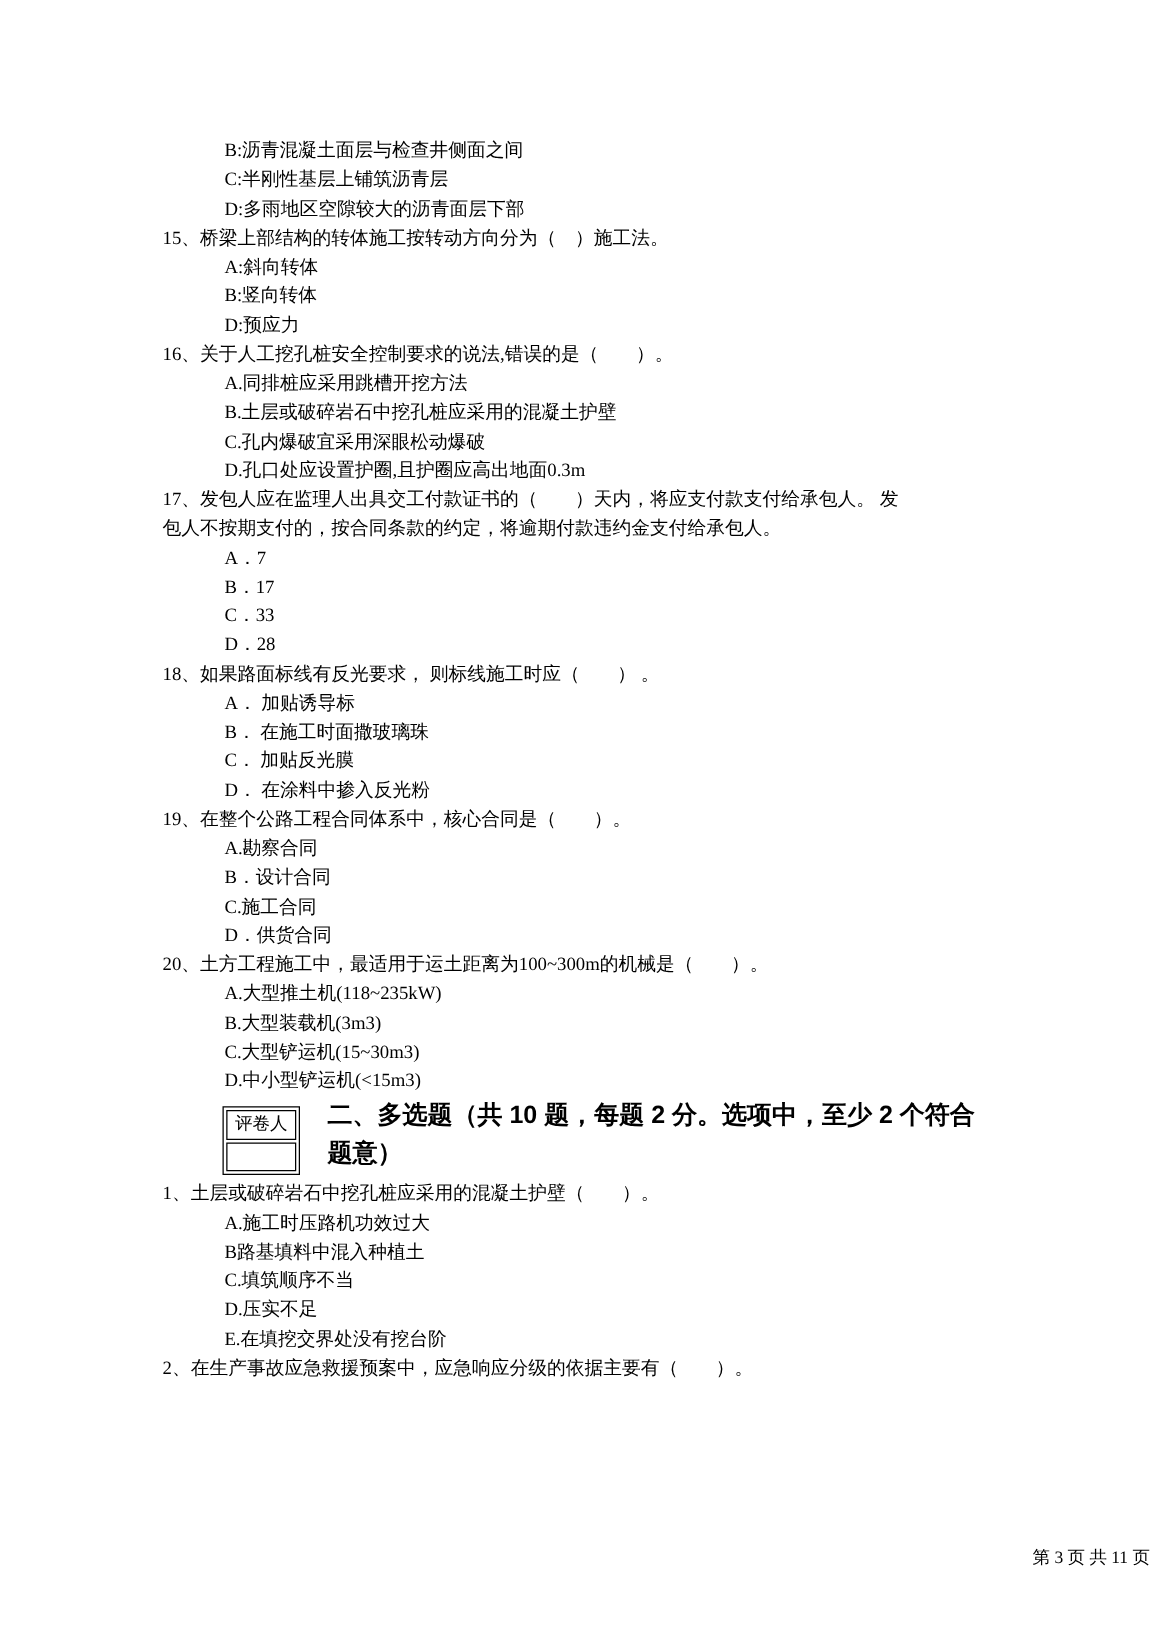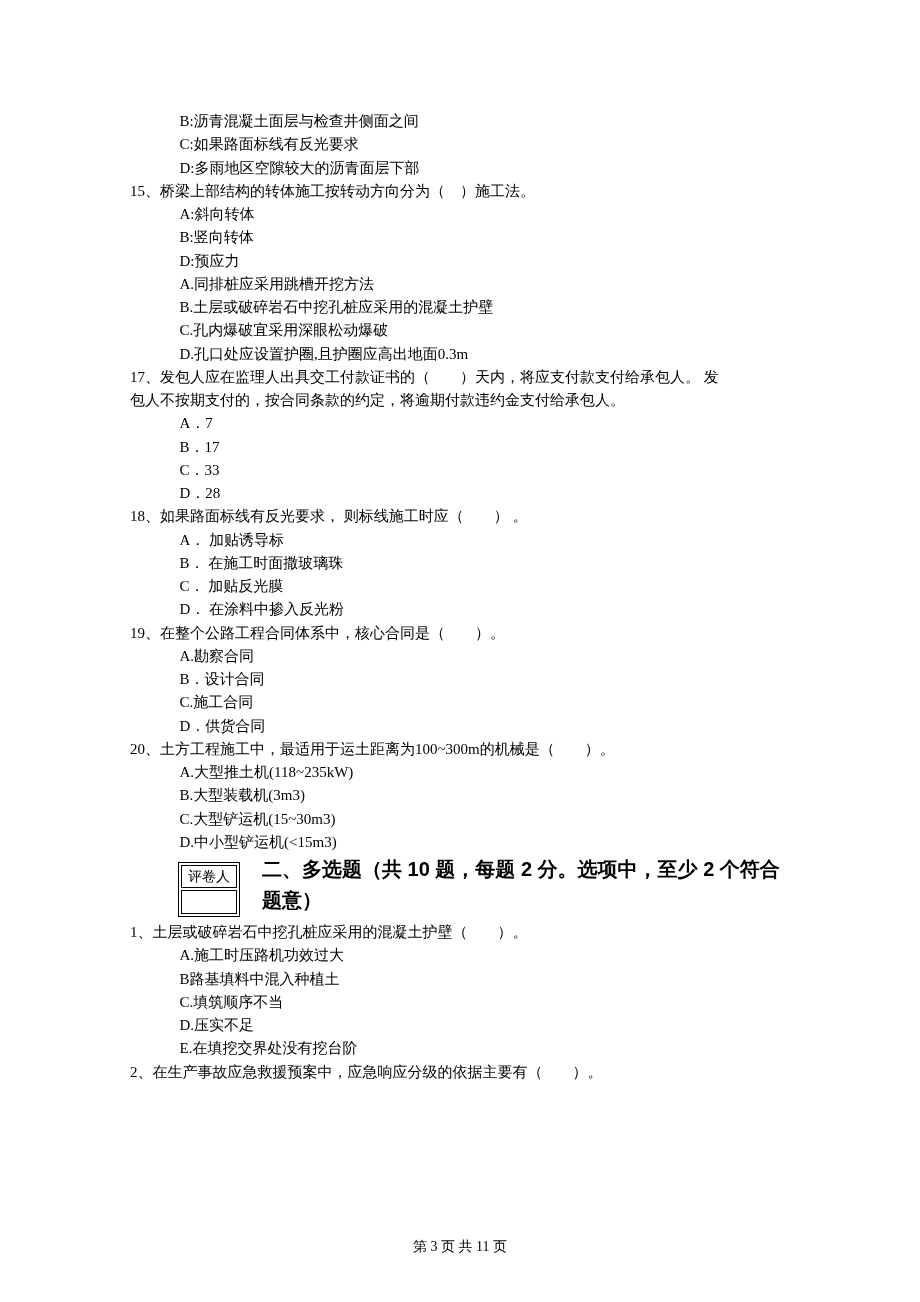--- a/index.html
+++ b/index.html
@@ -60,41 +60,42 @@
       padding-left: 0;
     }
     .mc-option {
       padding-left: 3.3em;
     }
     .footer {
       position: absolute;
       bottom: 44px;
       width: 100%;
       left: 0;
-      text-align: center;
+      text-align: right;
       font-size: 14px;
     }
   </style>
 </head>
 <body>
 
 <div>
   <div class="option-line">B:沥青混凝土面层与检查井侧面之间</div>
-  <div class="option-line">C:如果路面标线有反光要求</div>
+  <div class="option-line">C:半刚性基层上铺筑沥青层</div>
   <div class="option-line">D:多雨地区空隙较大的沥青面层下部</div>
 </div>
 
 <div>
   <div class="question-line"><span>15、</span><span>桥梁上部结构的转体施工按转动方向分为（　）施工法。</span></div>
   <div class="option-line">A:斜向转体</div>
   <div class="option-line">B:竖向转体</div>
   <div class="option-line">D:预应力</div>
 </div>
 
 <div>
+  <div class="question-line"><span>16、</span><span>关于人工挖孔桩安全控制要求的说法,错误的是（　　）。</span></div>
   <div class="option-line">A.同排桩应采用跳槽开挖方法</div>
   <div class="option-line">B.土层或破碎岩石中挖孔桩应采用的混凝土护壁</div>
   <div class="option-line">C.孔内爆破宜采用深眼松动爆破</div>
   <div class="option-line">D.孔口处应设置护圈,且护圈应高出地面0.3m</div>
 </div>
 
 <div>
   <div class="question-line"><span>17、</span><span>发包人应在监理人出具交工付款证书的（　　）天内，将应支付款支付给承包人。 发</span></div>
   <div class="question-line-wrap">包人不按期支付的，按合同条款的约定，将逾期付款违约金支付给承包人。</div>
   <div class="option-line">A．7</div>

